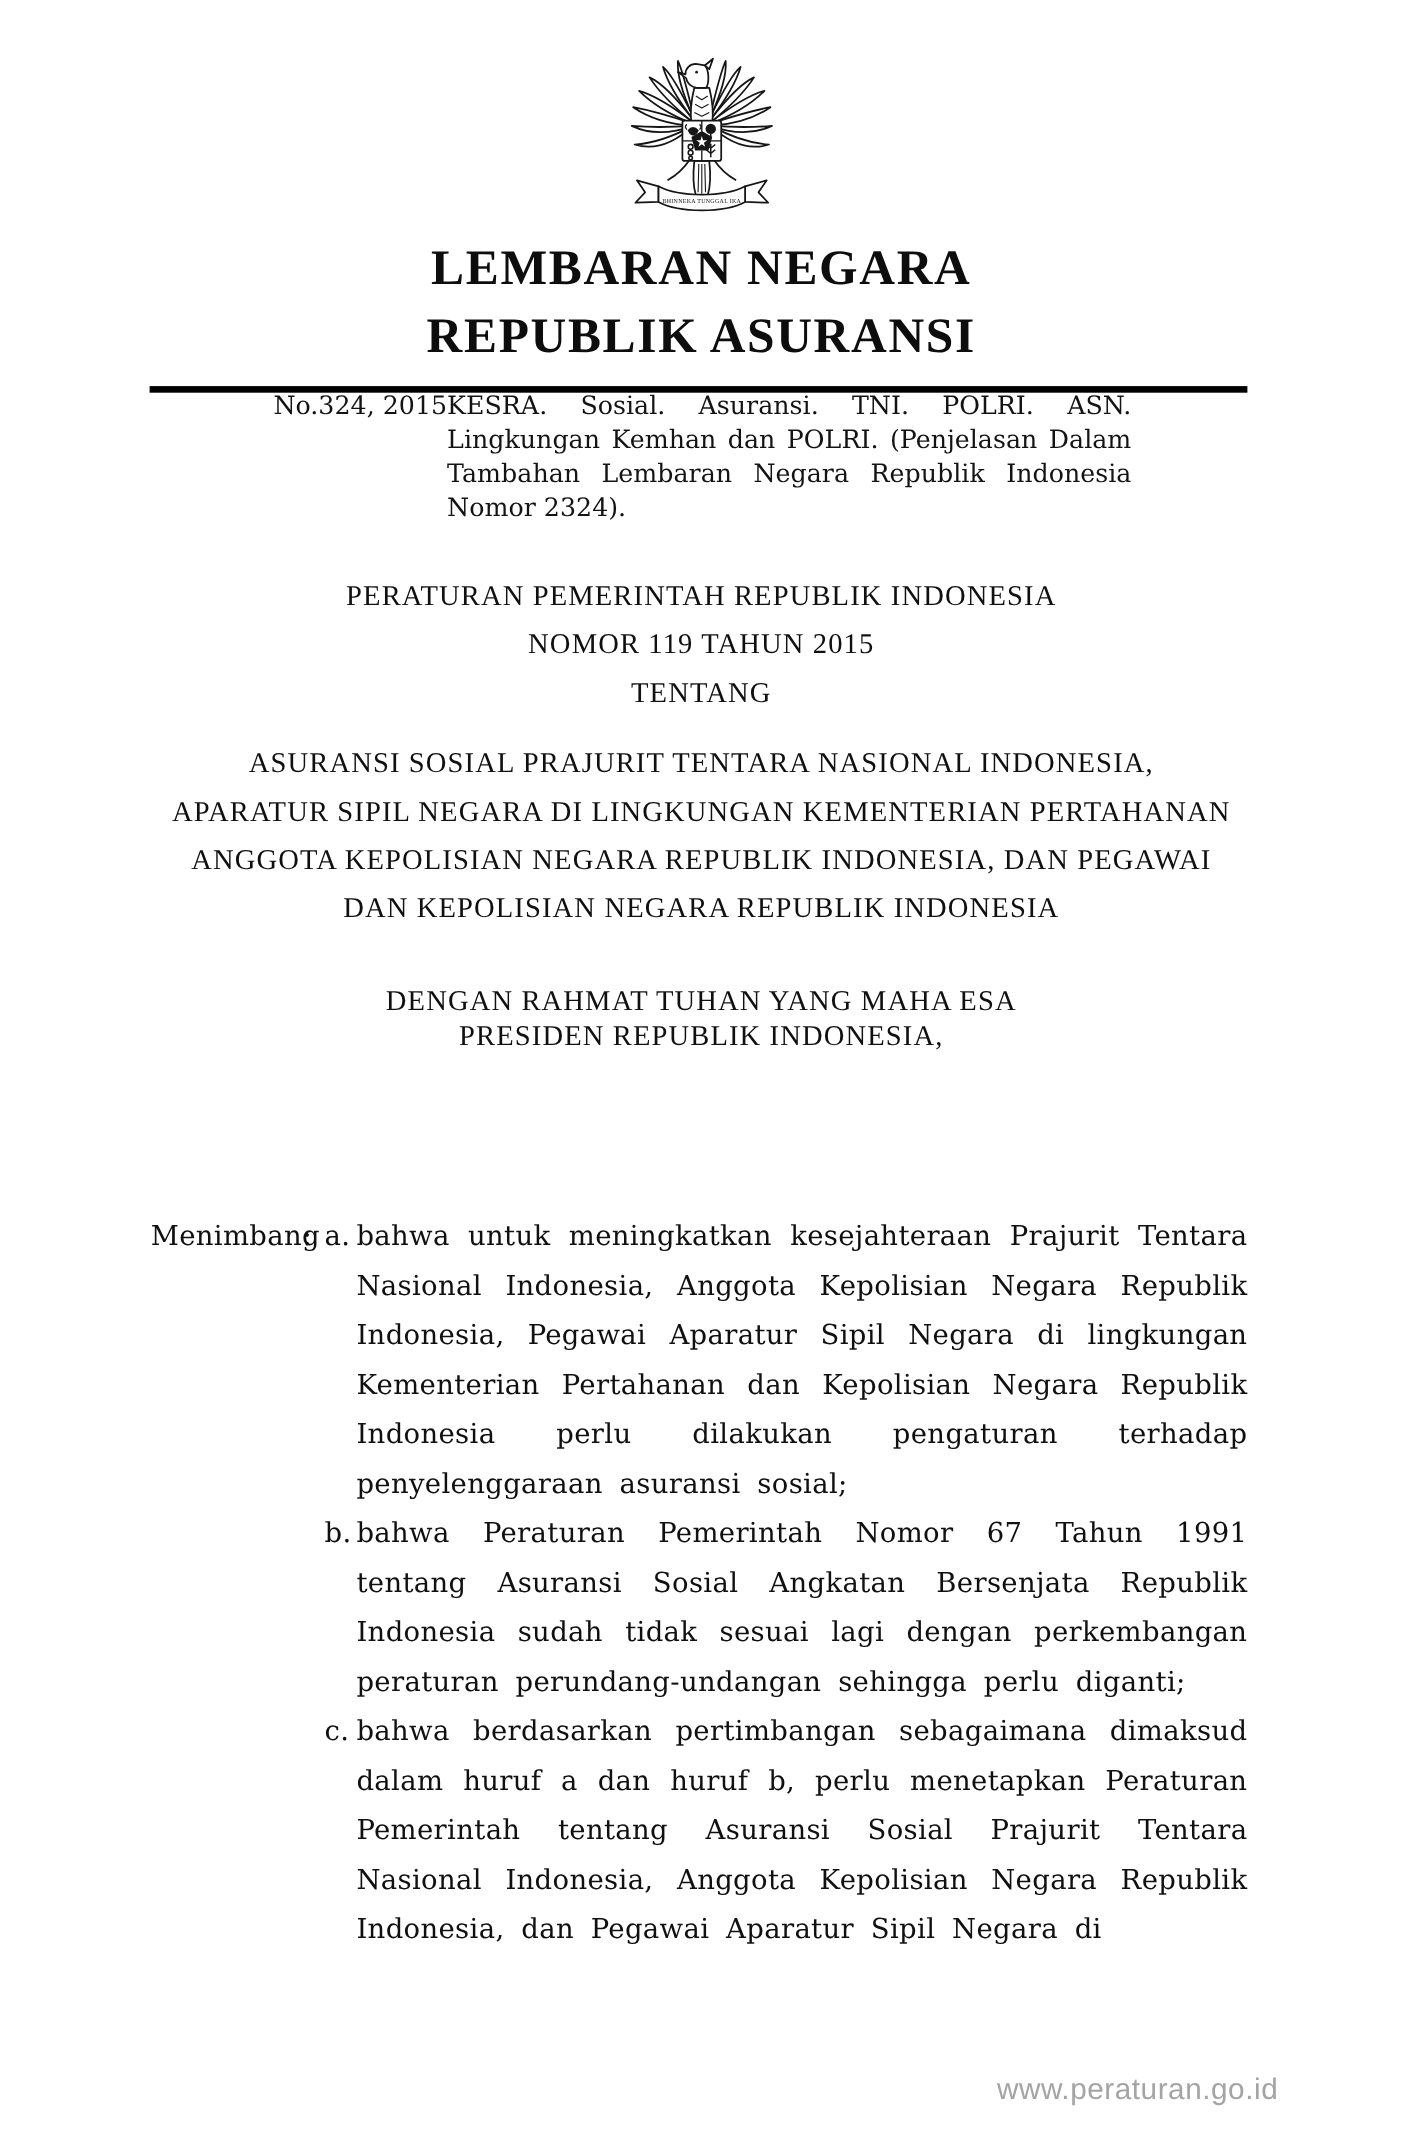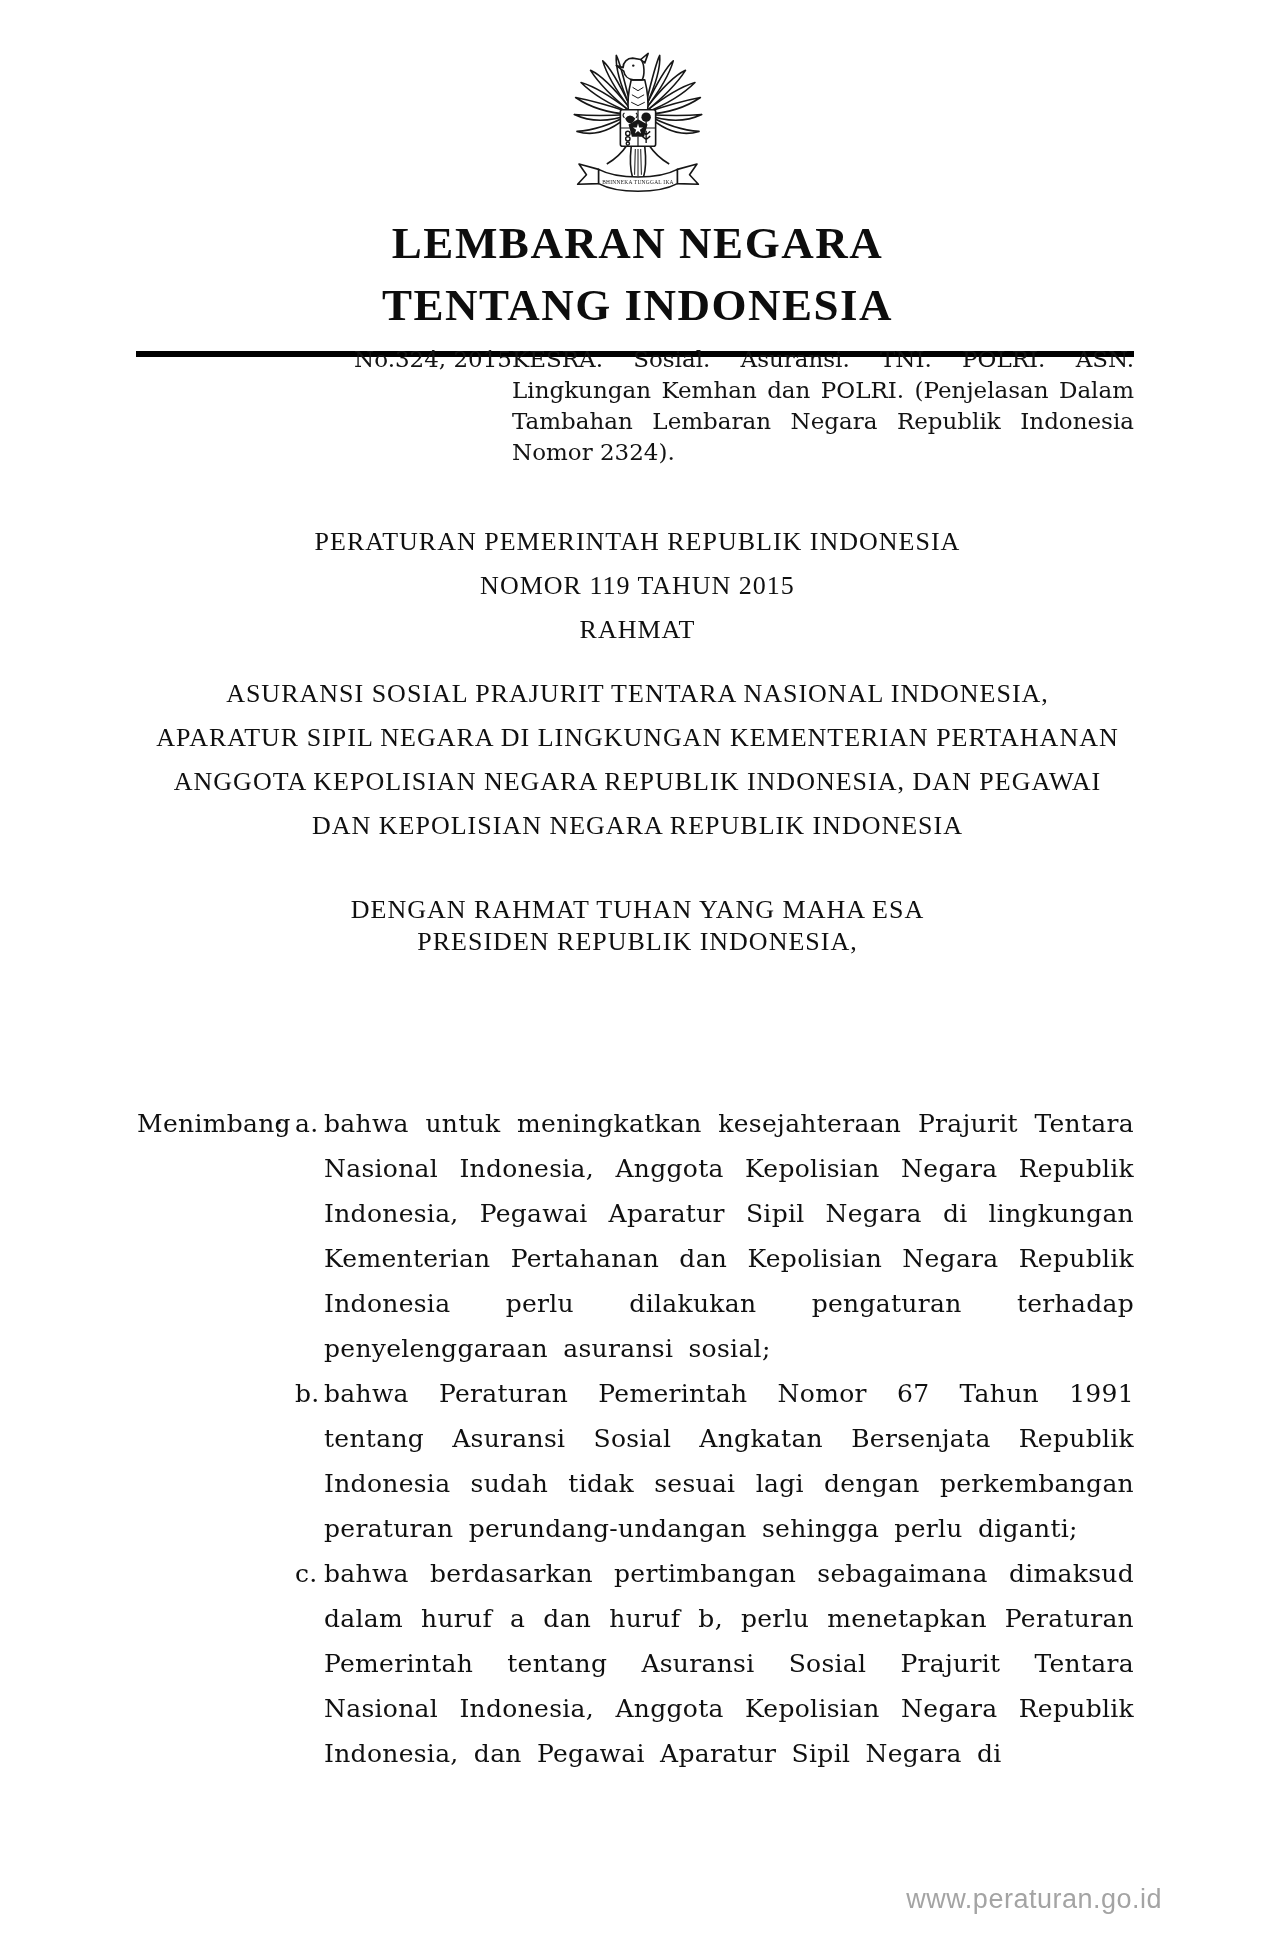--- a/index.html
+++ b/index.html
@@ -28,24 +28,24 @@
     line-height: 62px;
     letter-spacing: 1.5px;
     color: #0d0d0d;
   }
   .masthead-rule {
     position: absolute; top: 351px; left: 136px;
     width: 998px; height: 6px;
     background: #000000;
   }
   .masthead-row {
-    position: absolute; top: 344px; left: 143px;
+    position: absolute; top: 354px; left: 143px;
     width: 991px;
     display: flex;
-    justify-content: flex-end;
+    justify-content: center;
     font-family: "DejaVu Serif", serif;
   }
   .issue-number {
     font-size: 23px;
     line-height: 31px;
     white-space: nowrap;
   }
   .subject-summary {
     width: 622px;
     font-size: 23px;
@@ -166,34 +166,34 @@
 
     <path d="M42,176 L13,168 L24,184 L11,198 L42,197 Z" fill="#ffffff"></path>
     <path d="M158,176 L187,168 L176,184 L189,198 L158,197 Z" fill="#ffffff"></path>
     <path d="M42,176 C70,191 130,191 158,176 L158,197 C130,212 70,212 42,197 Z" fill="#ffffff"></path>
     <text x="100" y="198" text-anchor="middle" font-size="8" font-family="Liberation Serif, serif" letter-spacing="0.4" fill="#161616" stroke="none">BHINNEKA TUNGGAL IKA</text>
   </svg>
 </div>
 
 <div class="gazette-title">
   <div>LEMBARAN NEGARA</div>
-  <div>TENTANG INDONESIA</div>
+  <div>REPUBLIK ASURANSI</div>
 </div>
 
 <div class="masthead-rule"></div>
 
 <div class="masthead-row">
   <div class="issue-number">No.324, 2015</div>
   <div class="subject-summary">KESRA. Sosial. Asuransi. TNI. POLRI. ASN. Lingkungan Kemhan dan POLRI. (Penjelasan Dalam Tambahan Lembaran Negara Republik Indonesia Nomor 2324).</div>
 </div>
 
 <div class="center-block heading-block">
   <div>PERATURAN PEMERINTAH REPUBLIK INDONESIA</div>
   <div>NOMOR 119 TAHUN 2015</div>
-  <div>RAHMAT</div>
+  <div>TENTANG</div>
 </div>
 
 <div class="center-block title-block">
   <div>ASURANSI SOSIAL PRAJURIT TENTARA NASIONAL INDONESIA,</div>
   <div>APARATUR SIPIL NEGARA DI LINGKUNGAN KEMENTERIAN PERTAHANAN</div>
   <div>ANGGOTA KEPOLISIAN NEGARA REPUBLIK INDONESIA, DAN PEGAWAI</div>
   <div>DAN KEPOLISIAN NEGARA REPUBLIK INDONESIA</div>
 </div>
 
 <div class="center-block invocation-line">DENGAN RAHMAT TUHAN YANG MAHA ESA</div>

